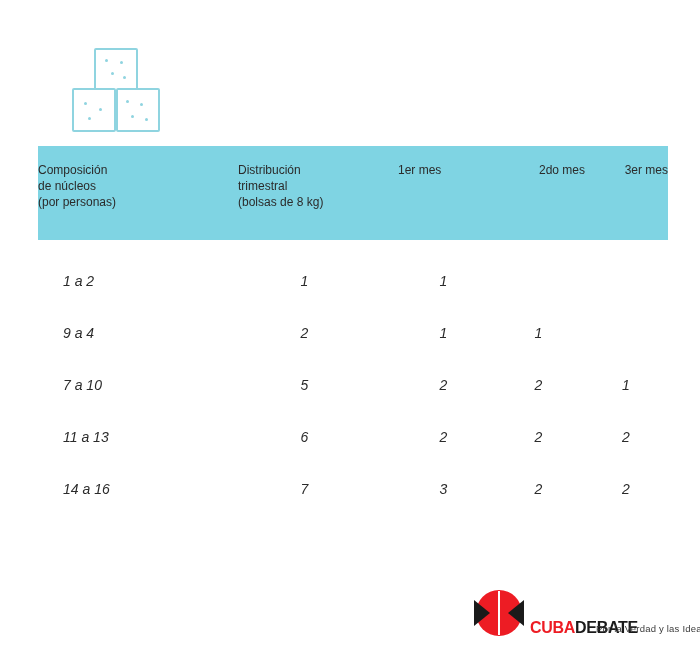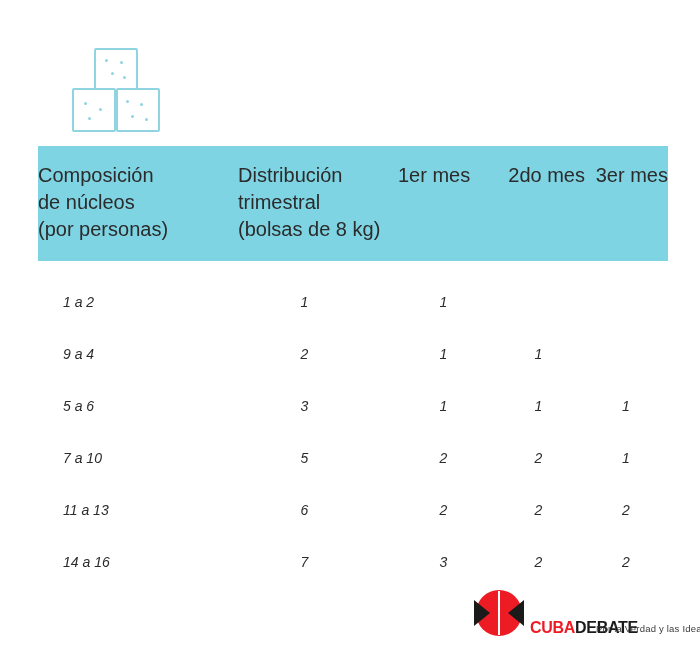--- a/index.html
+++ b/index.html
@@ -90,21 +90,21 @@
     width: 630px;
   }
   table.data {
     width: 630px;
     border-collapse: collapse;
     table-layout: fixed;
   }
   table.data thead th {
     background: #7fd4e3;
     color: #2b2b2b;
-    font-size: 20px;
+    font-size: 12px;
     font-weight: normal;
     line-height: 1.35;
     vertical-align: top;
     padding: 16px 0 18px 0;
     height: 60px;
   }
   th.c0 { width: 200px; text-align: left; padding-left: 25px; }
   th.c1 { width: 160px; text-align: left; padding-left: 5px; }
   th.c2 { width: 95px;  text-align: left; vertical-align: middle; }
   th.c3 { width: 92px;  text-align: right; vertical-align: middle; margin-top: 12px; }
@@ -253,27 +253,20 @@
           <td class="c4"></td>
         </tr>
         <tr>
           <td class="c0">9 a 4</td>
           <td class="c1">2</td>
           <td class="c2">1</td>
           <td class="c3">1</td>
           <td class="c4"></td>
         </tr>
         <tr>
-          <td class="c0">5 a 6</td>
-          <td class="c1">3</td>
-          <td class="c2">1</td>
-          <td class="c3">1</td>
-          <td class="c4">1</td>
-        </tr>
-        <tr>
           <td class="c0">7 a 10</td>
           <td class="c1">5</td>
           <td class="c2">2</td>
           <td class="c3">2</td>
           <td class="c4">1</td>
         </tr>
         <tr>
           <td class="c0">11 a 13</td>
           <td class="c1">6</td>
           <td class="c2">2</td>

